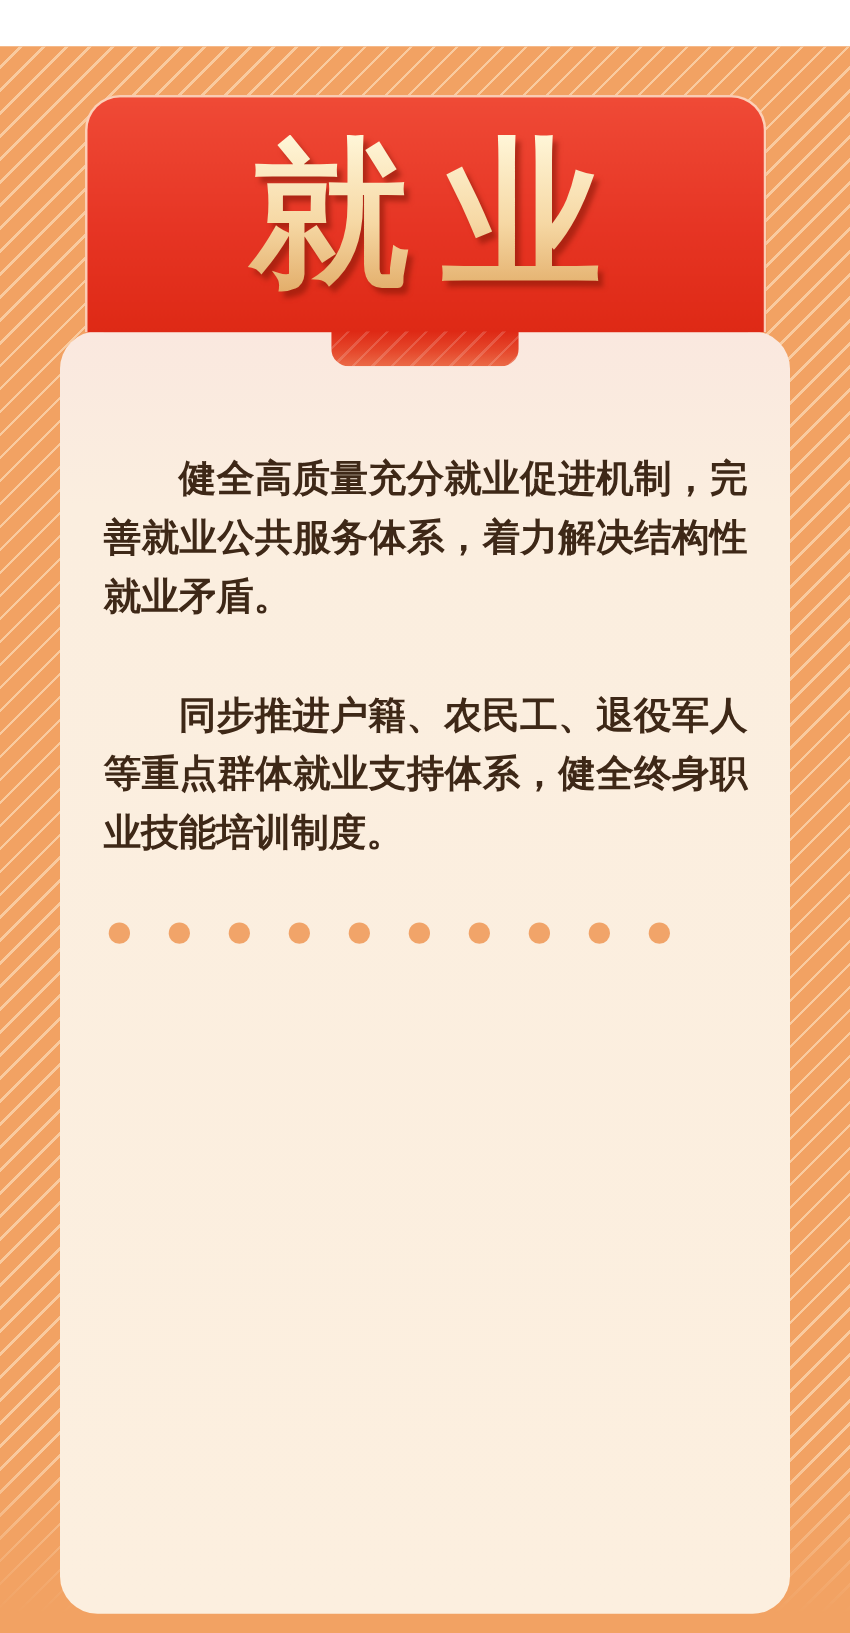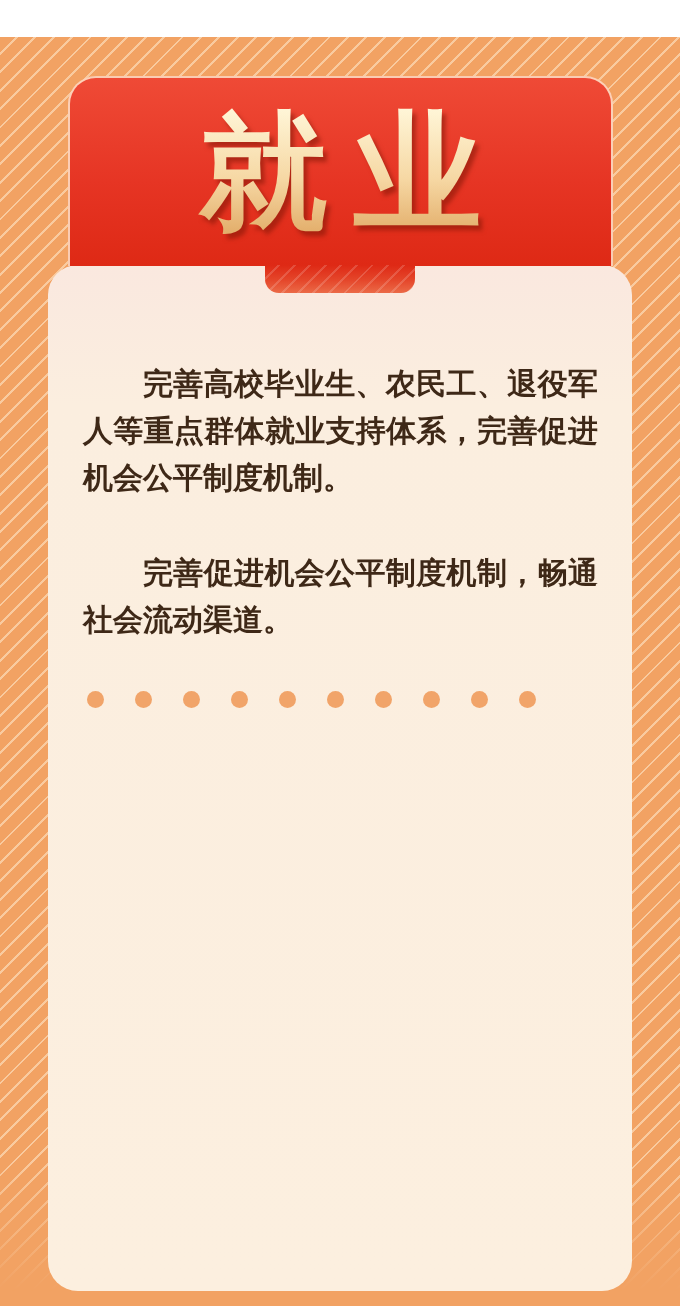--- a/index.html
+++ b/index.html
@@ -86,22 +86,22 @@
 <div class="poster">
   <div class="stripes"></div>
 
   <div class="banner">
     <div class="banner-title">就业</div>
   </div>
 
   <div class="banner-tab"></div>
 
   <div class="card">
-    <p>完善高校毕业生、农民工、退役军人等重点群体就业支持体系，完善促进机会公平制度机制。</p>
-    <p>完善促进机会公平制度机制，畅通社会流动渠道。</p>
+    <p>健全高质量充分就业促进机制，完善就业公共服务体系，着力解决结构性就业矛盾。</p>
+    <p>同步推进户籍、农民工、退役军人等重点群体就业支持体系，健全终身职业技能培训制度。</p>
 
     <div class="dots-row">
       <div class="dot"></div>
       <div class="dot"></div>
       <div class="dot"></div>
       <div class="dot"></div>
       <div class="dot"></div>
       <div class="dot"></div>
       <div class="dot"></div>
       <div class="dot"></div>

